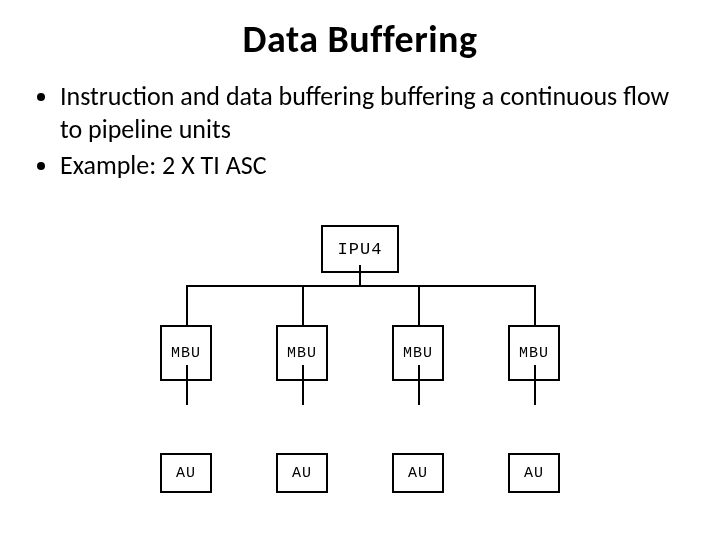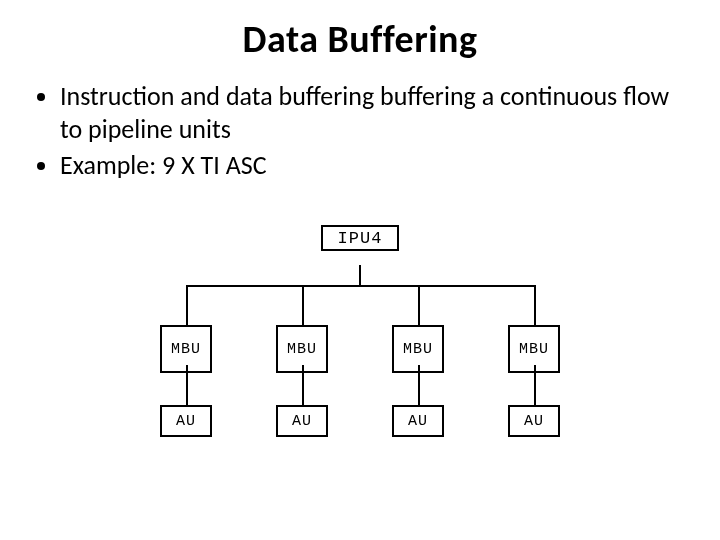--- a/index.html
+++ b/index.html
@@ -48,40 +48,40 @@
     border: 2px solid #000;
     background: #fff;
     display: flex;
     align-items: center;
     justify-content: center;
     font-family: "Courier New", monospace;
     letter-spacing: 1px;
     color: #000;
     box-sizing: border-box;
   }
-  .ipu { width: 78px; height: 26px; font-size: 17px; }
-  .mbu { width: 52px; height: 48px; font-size: 15px; }
-  .au  { width: 52px; height: 32px; font-size: 15px; }
+  .ipu { width: 78px; height: 48px; font-size: 17px; }
+  .mbu { width: 52px; height: 56px; font-size: 15px; }
+  .au  { width: 52px; height: 40px; font-size: 15px; margin-top: 48px; }
   .line {
     position: absolute;
     background: #000;
   }
   .h { height: 2px; }
   .v { width: 2px; }
 </style>
 </head>
 <body>
 
 <div class="slide">
 
   <div class="title">Data Buffering</div>
 
   <ul class="bullets">
     <li>Instruction and data buffering buffering a continuous flow to pipeline units</li>
-    <li>Example:  9 X TI ASC</li>
+    <li>Example:  2 X TI ASC</li>
   </ul>
 
   <div class="diagram">
 
     <div class="box ipu" style="left:171px; top:0;">
       <span>IPU4</span>
     </div>
 
     <div class="line v" style="left:209px; top:40px; height:20px;"></div>
 

